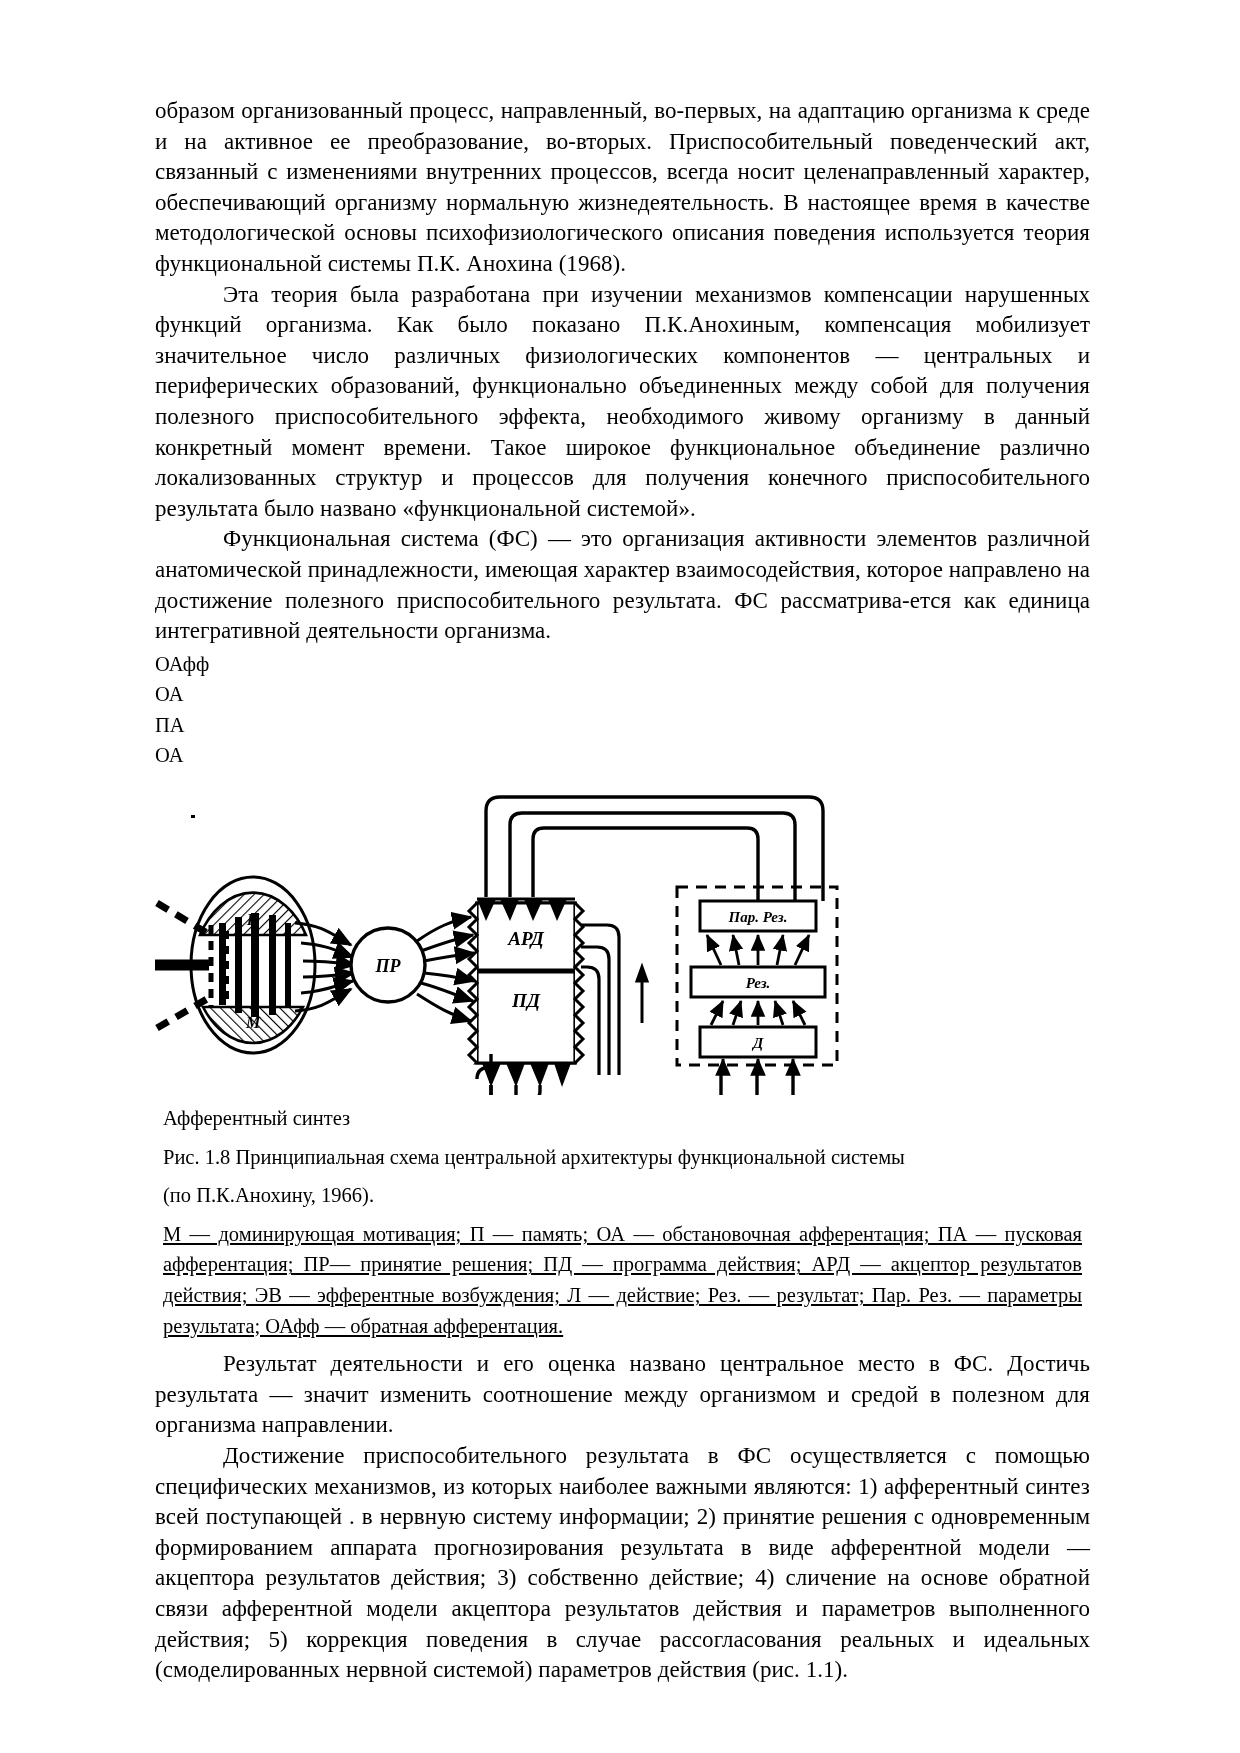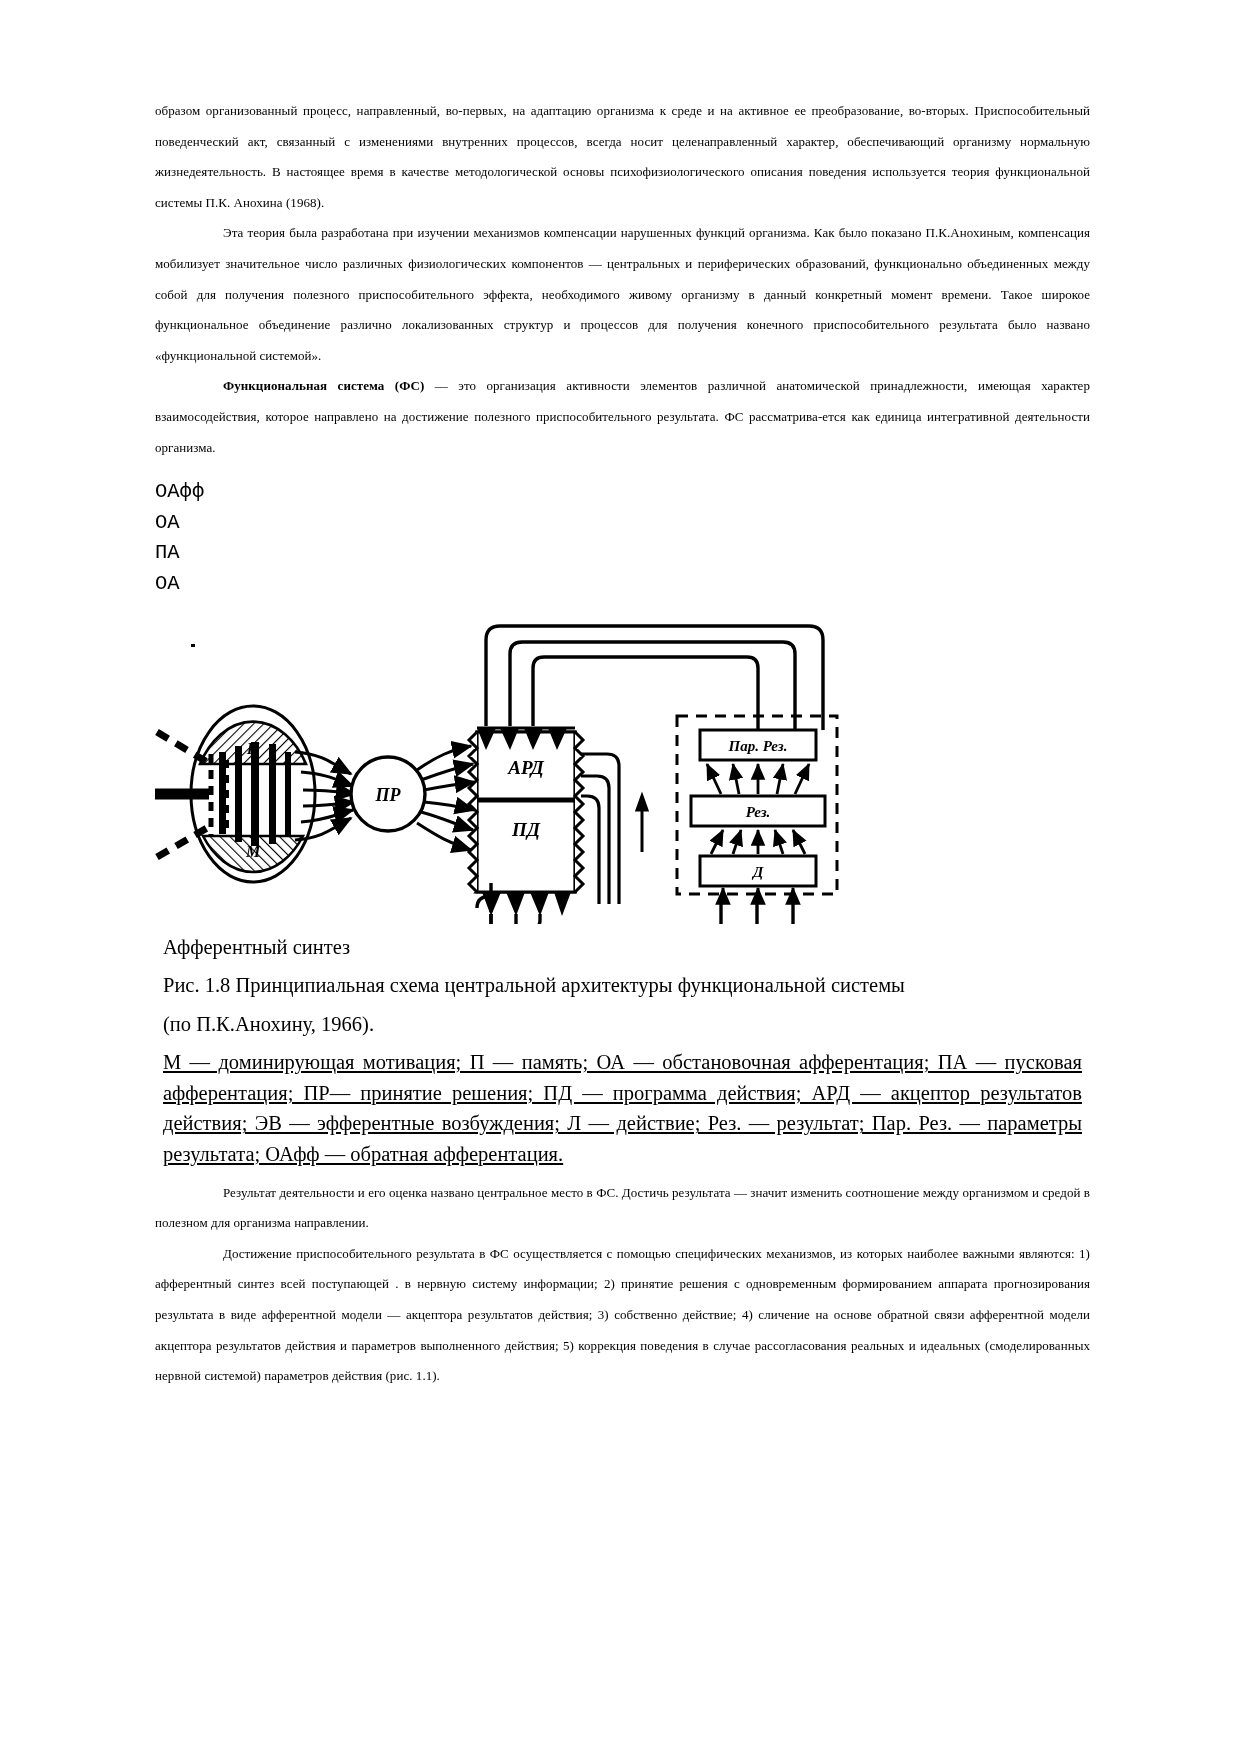--- a/index.html
+++ b/index.html
@@ -16,35 +16,34 @@
     overflow: hidden;
   }
   .page {
     position: absolute;
     left: 155px;
     top: 96px;
     width: 935px;
   }
   p.body-text {
     margin: 0;
-    font-size: 13px;
+    font-size: 23px;
     line-height: 30.6px;
     text-align: justify;
     text-justify: inter-word;
     letter-spacing: 0.05px;
   }
   p.body-text.indent {
     text-indent: 68px;
   }
-  .bold { font-weight: bold; }
+  .bold { font-weight: normal; }
 
   
   .label-lines {
-    margin-top: 14px;
-    font-family: Liberation Mono, monospace;
+    margin-top: 2px;
   }
   .label-lines div {
     font-size: 20.5px;
     line-height: 30.6px;
     text-align: left;
   }
 
   
   .figure-wrap {
     position: relative;

